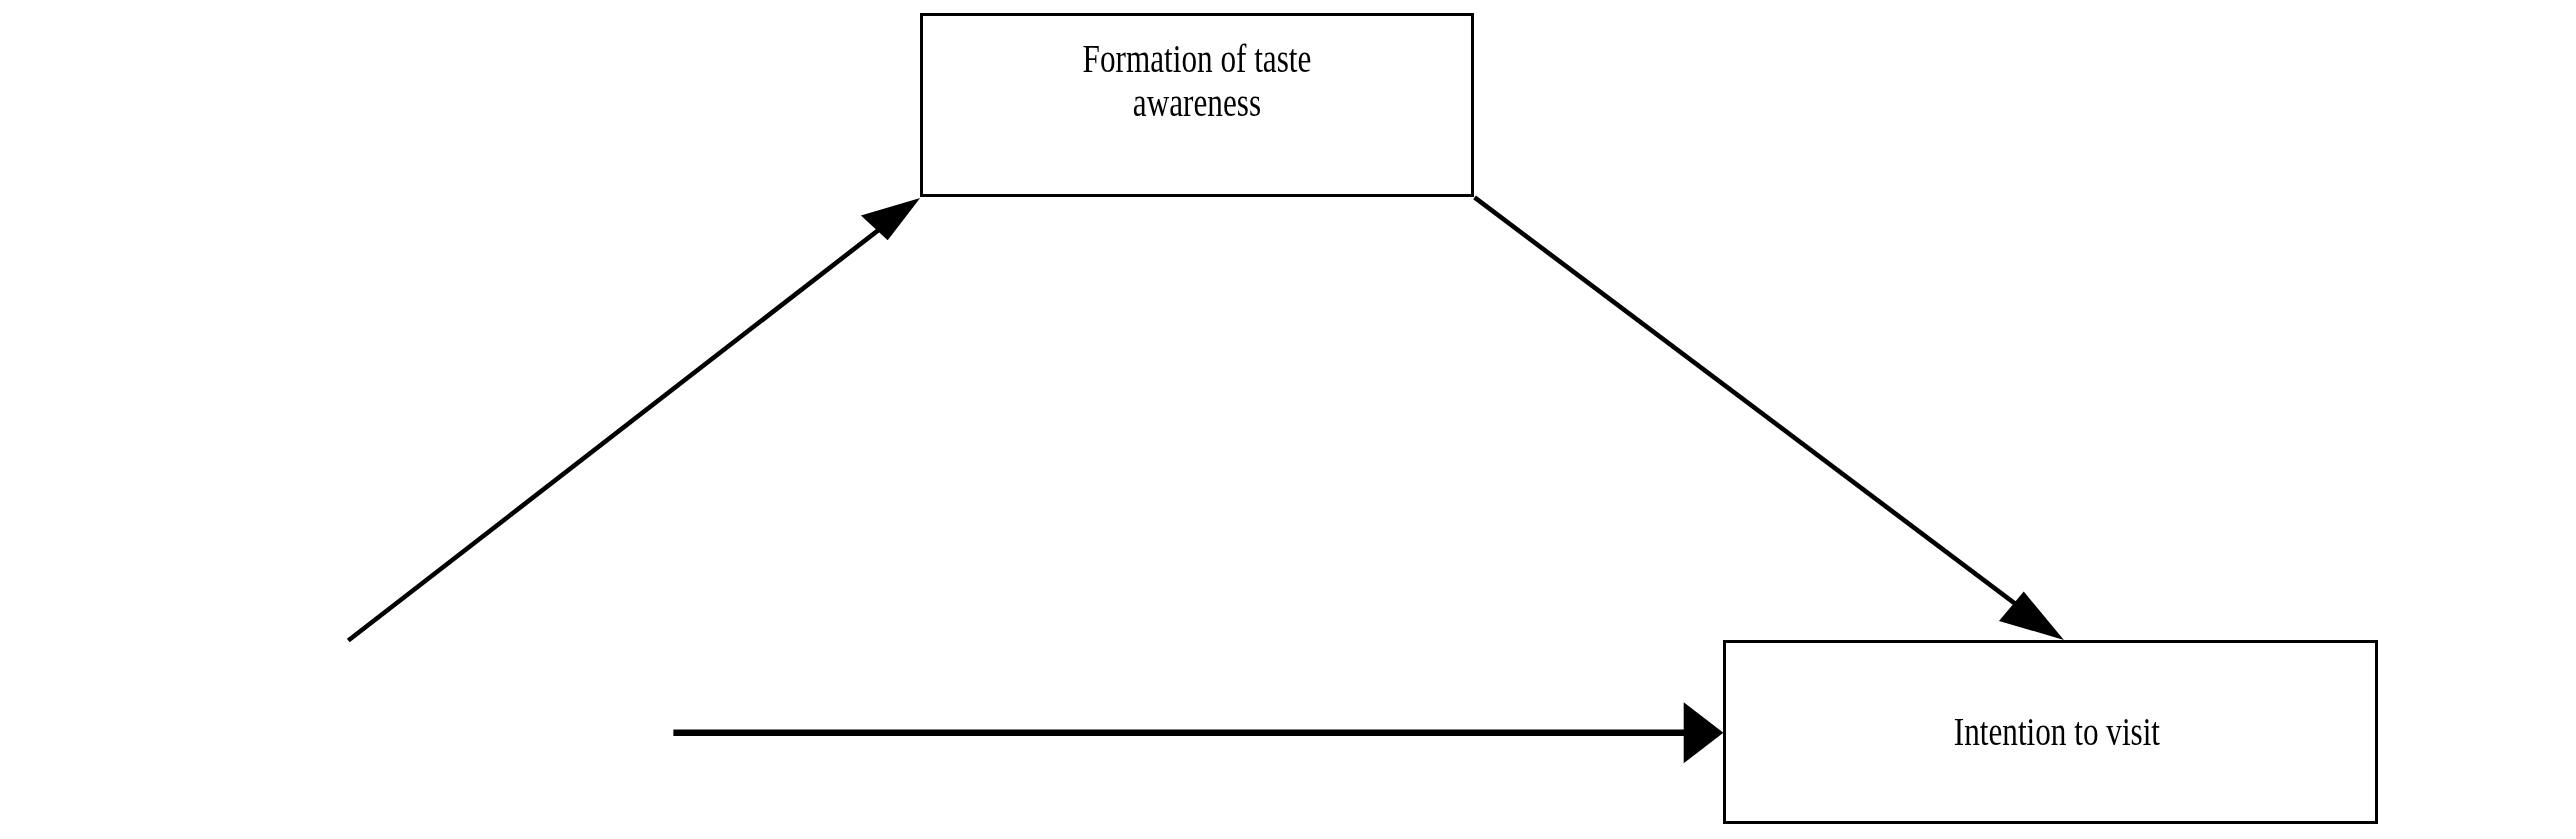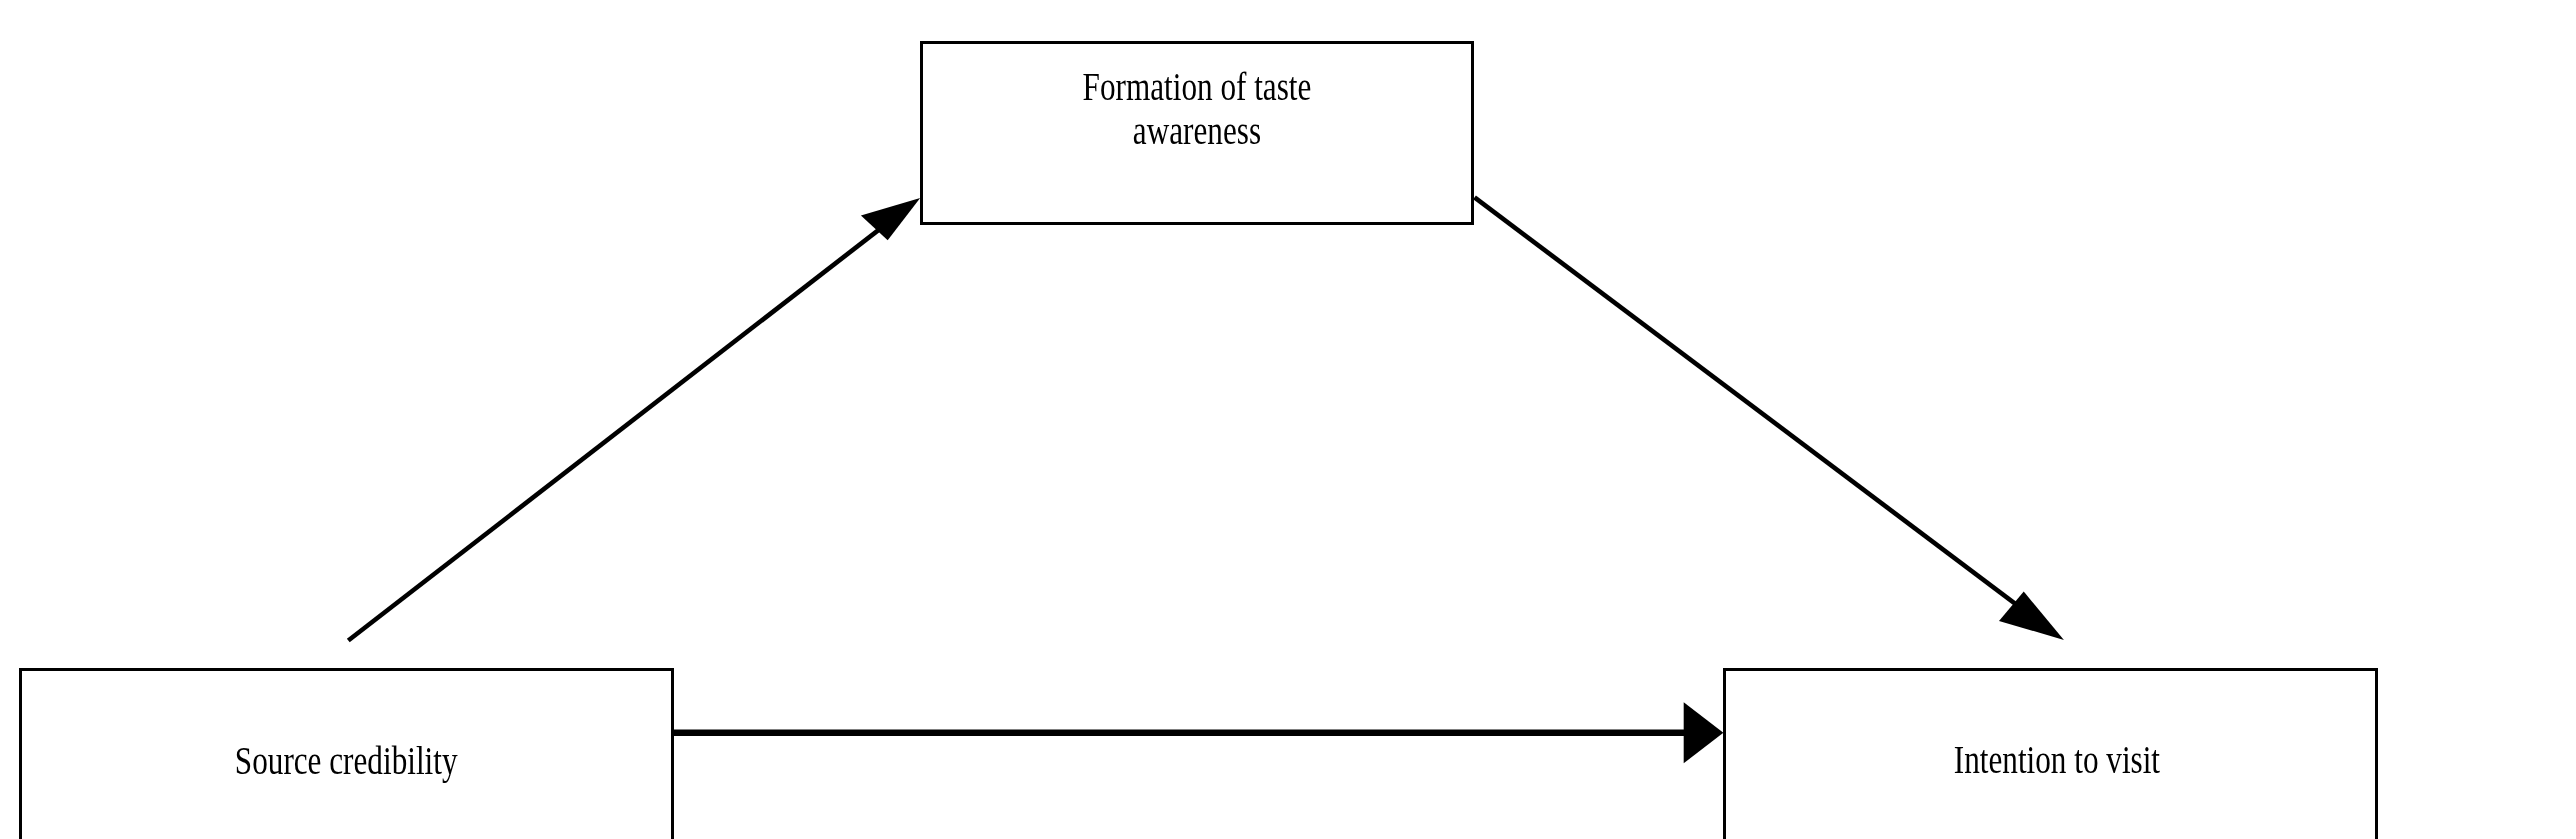--- a/index.html
+++ b/index.html
@@ -24,21 +24,20 @@
   }
   .node-box {
     position: absolute;
     box-sizing: border-box;
     border: 3.6px solid #000000;
     background: #ffffff;
     display: flex;
     align-items: center;
     justify-content: center;
     text-align: center;
-    margin-top: 28px;
   }
   .node-label {
     font-family: "Liberation Serif", "DejaVu Serif", serif;
     font-size: 39px;
     line-height: 1.12;
     color: #000000;
     transform: scaleX(0.80);
     transform-origin: center center;
     white-space: pre-line;
     letter-spacing: 0px;
@@ -88,22 +87,19 @@
       <polygon points="3345,1422 3268,1363 3268,1481" fill="#000000"></polygon>
     </g>
 
   </svg>
 
   <div class="node-box" id="node-formation">
     <span class="node-label">Formation of taste
 awareness</span>
   </div>
 
-  <div class="node-box" id="node-source">
-    <span class="node-label">Source credibility</span>
-  </div>
 
   <div class="node-box" id="node-intention">
     <span class="node-label">Intention to visit</span>
   </div>
 
 </div>
 
 
 </body></html>

